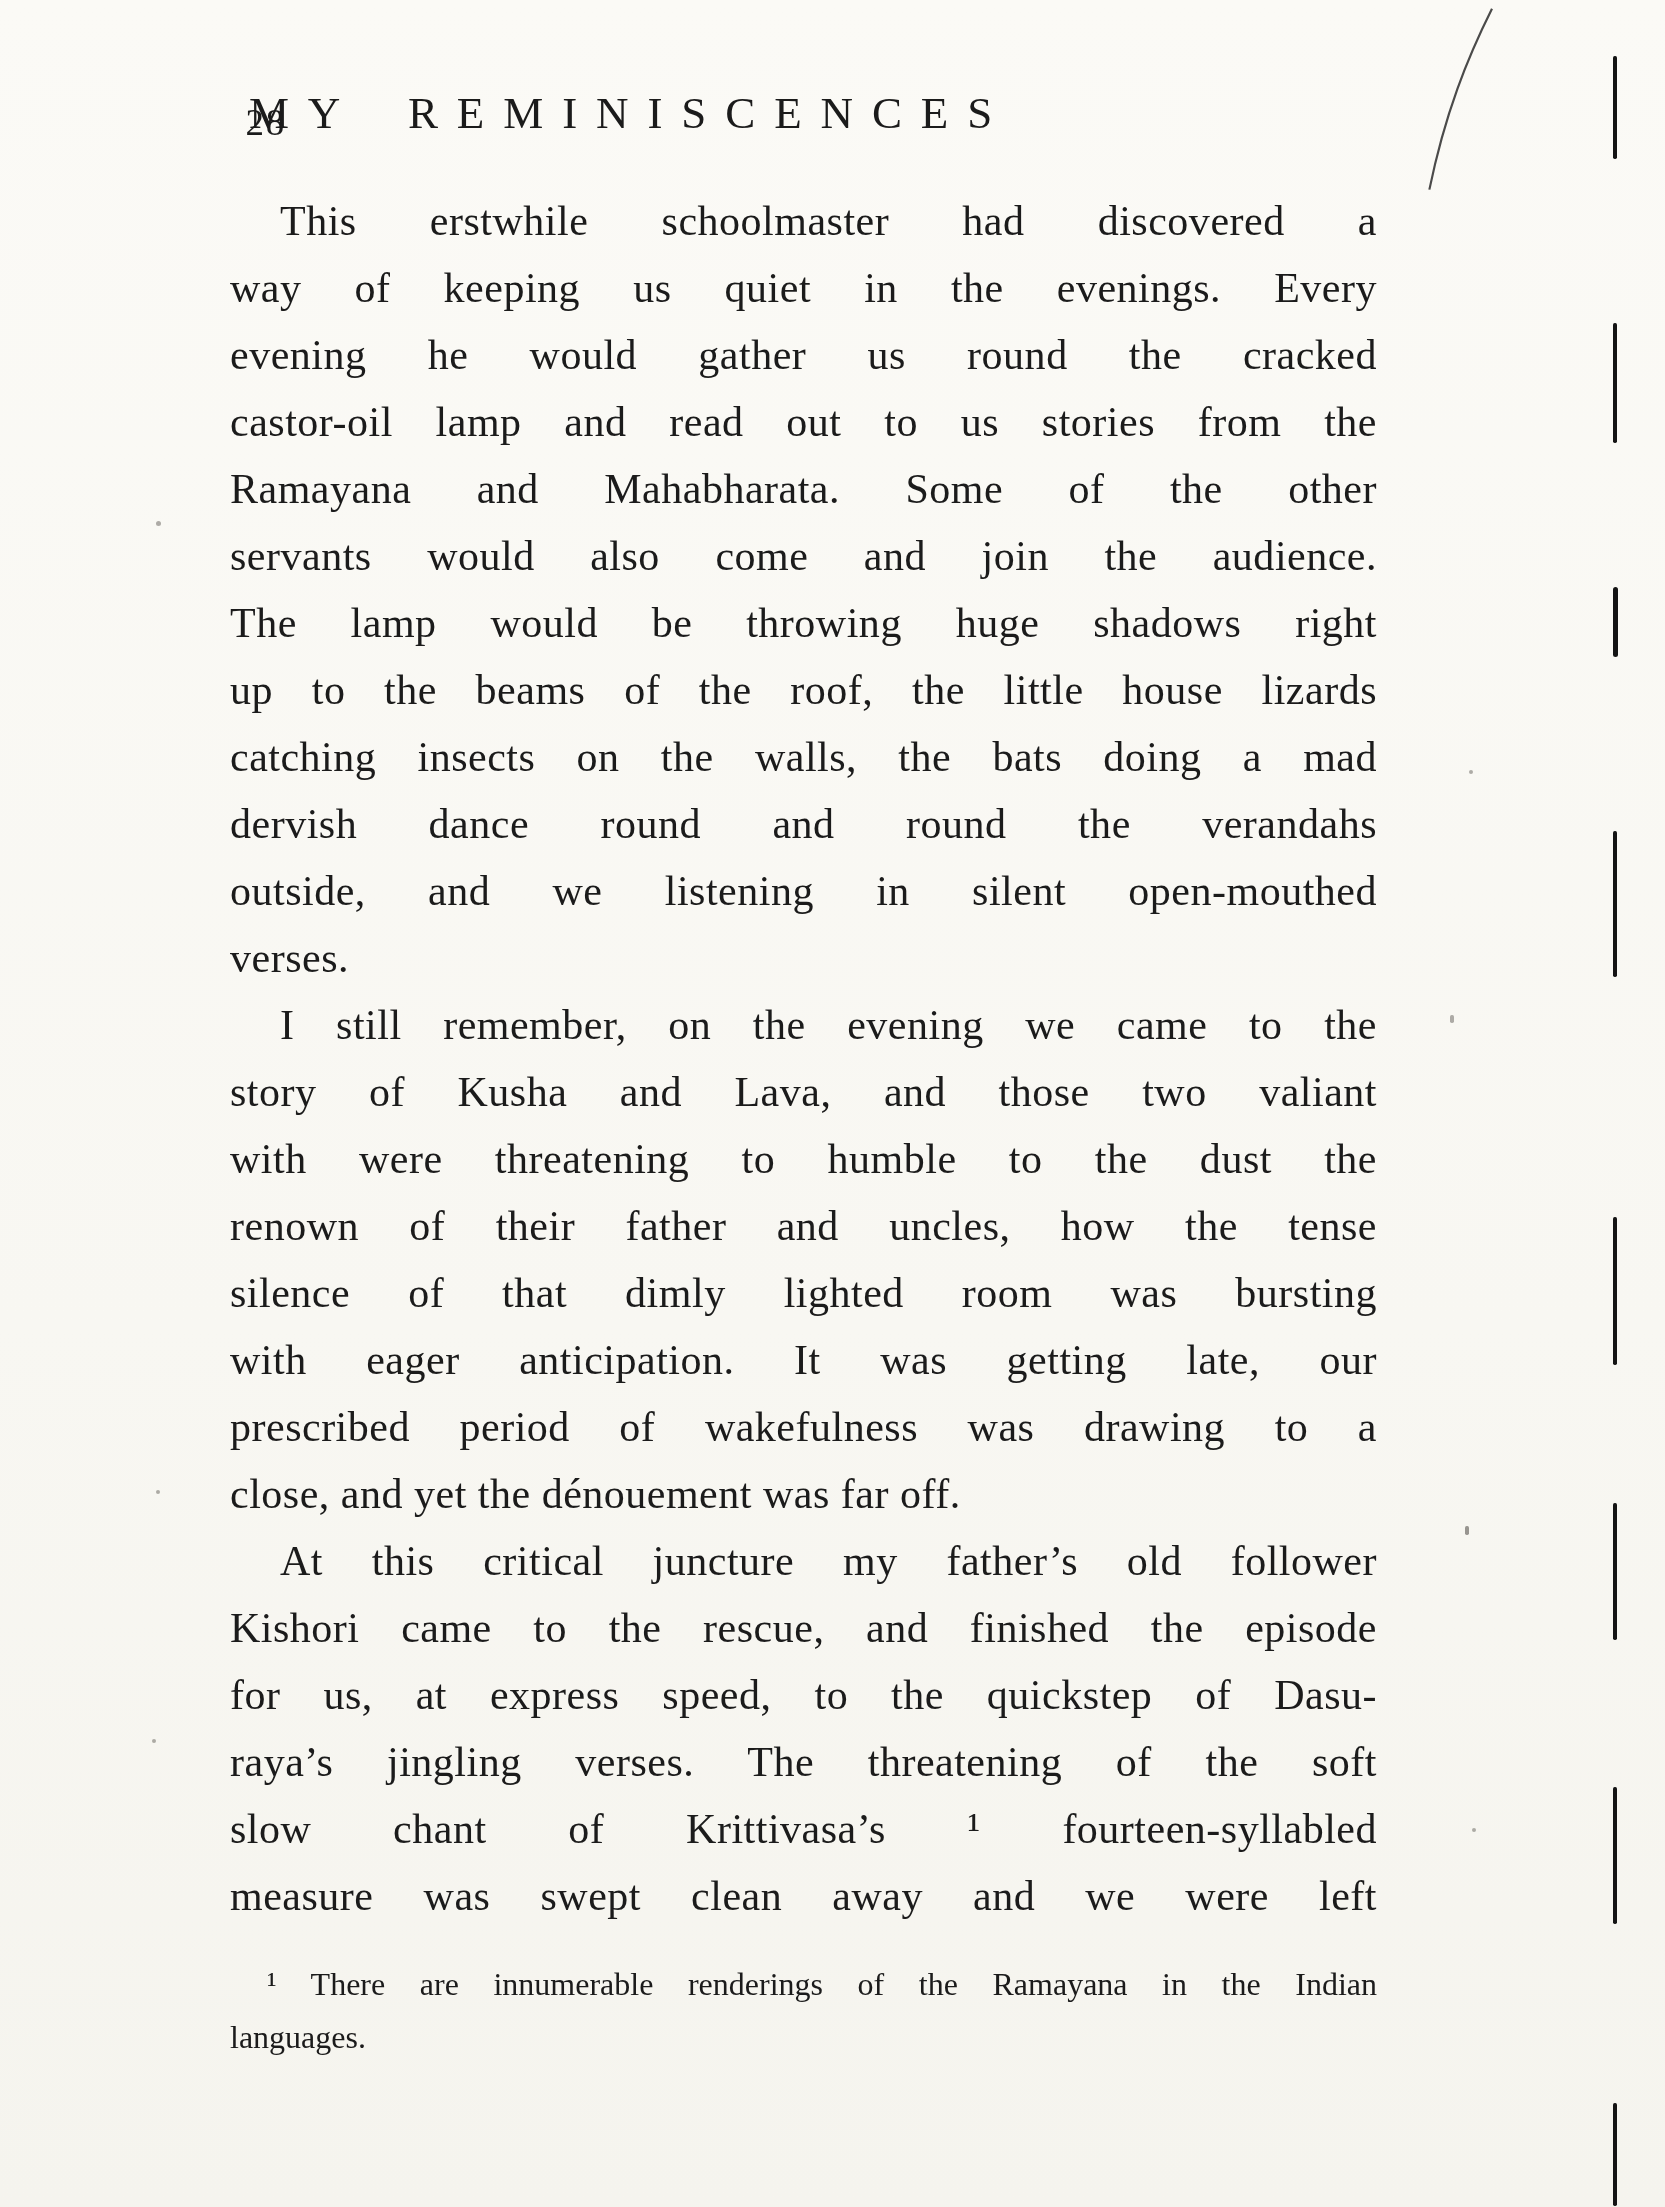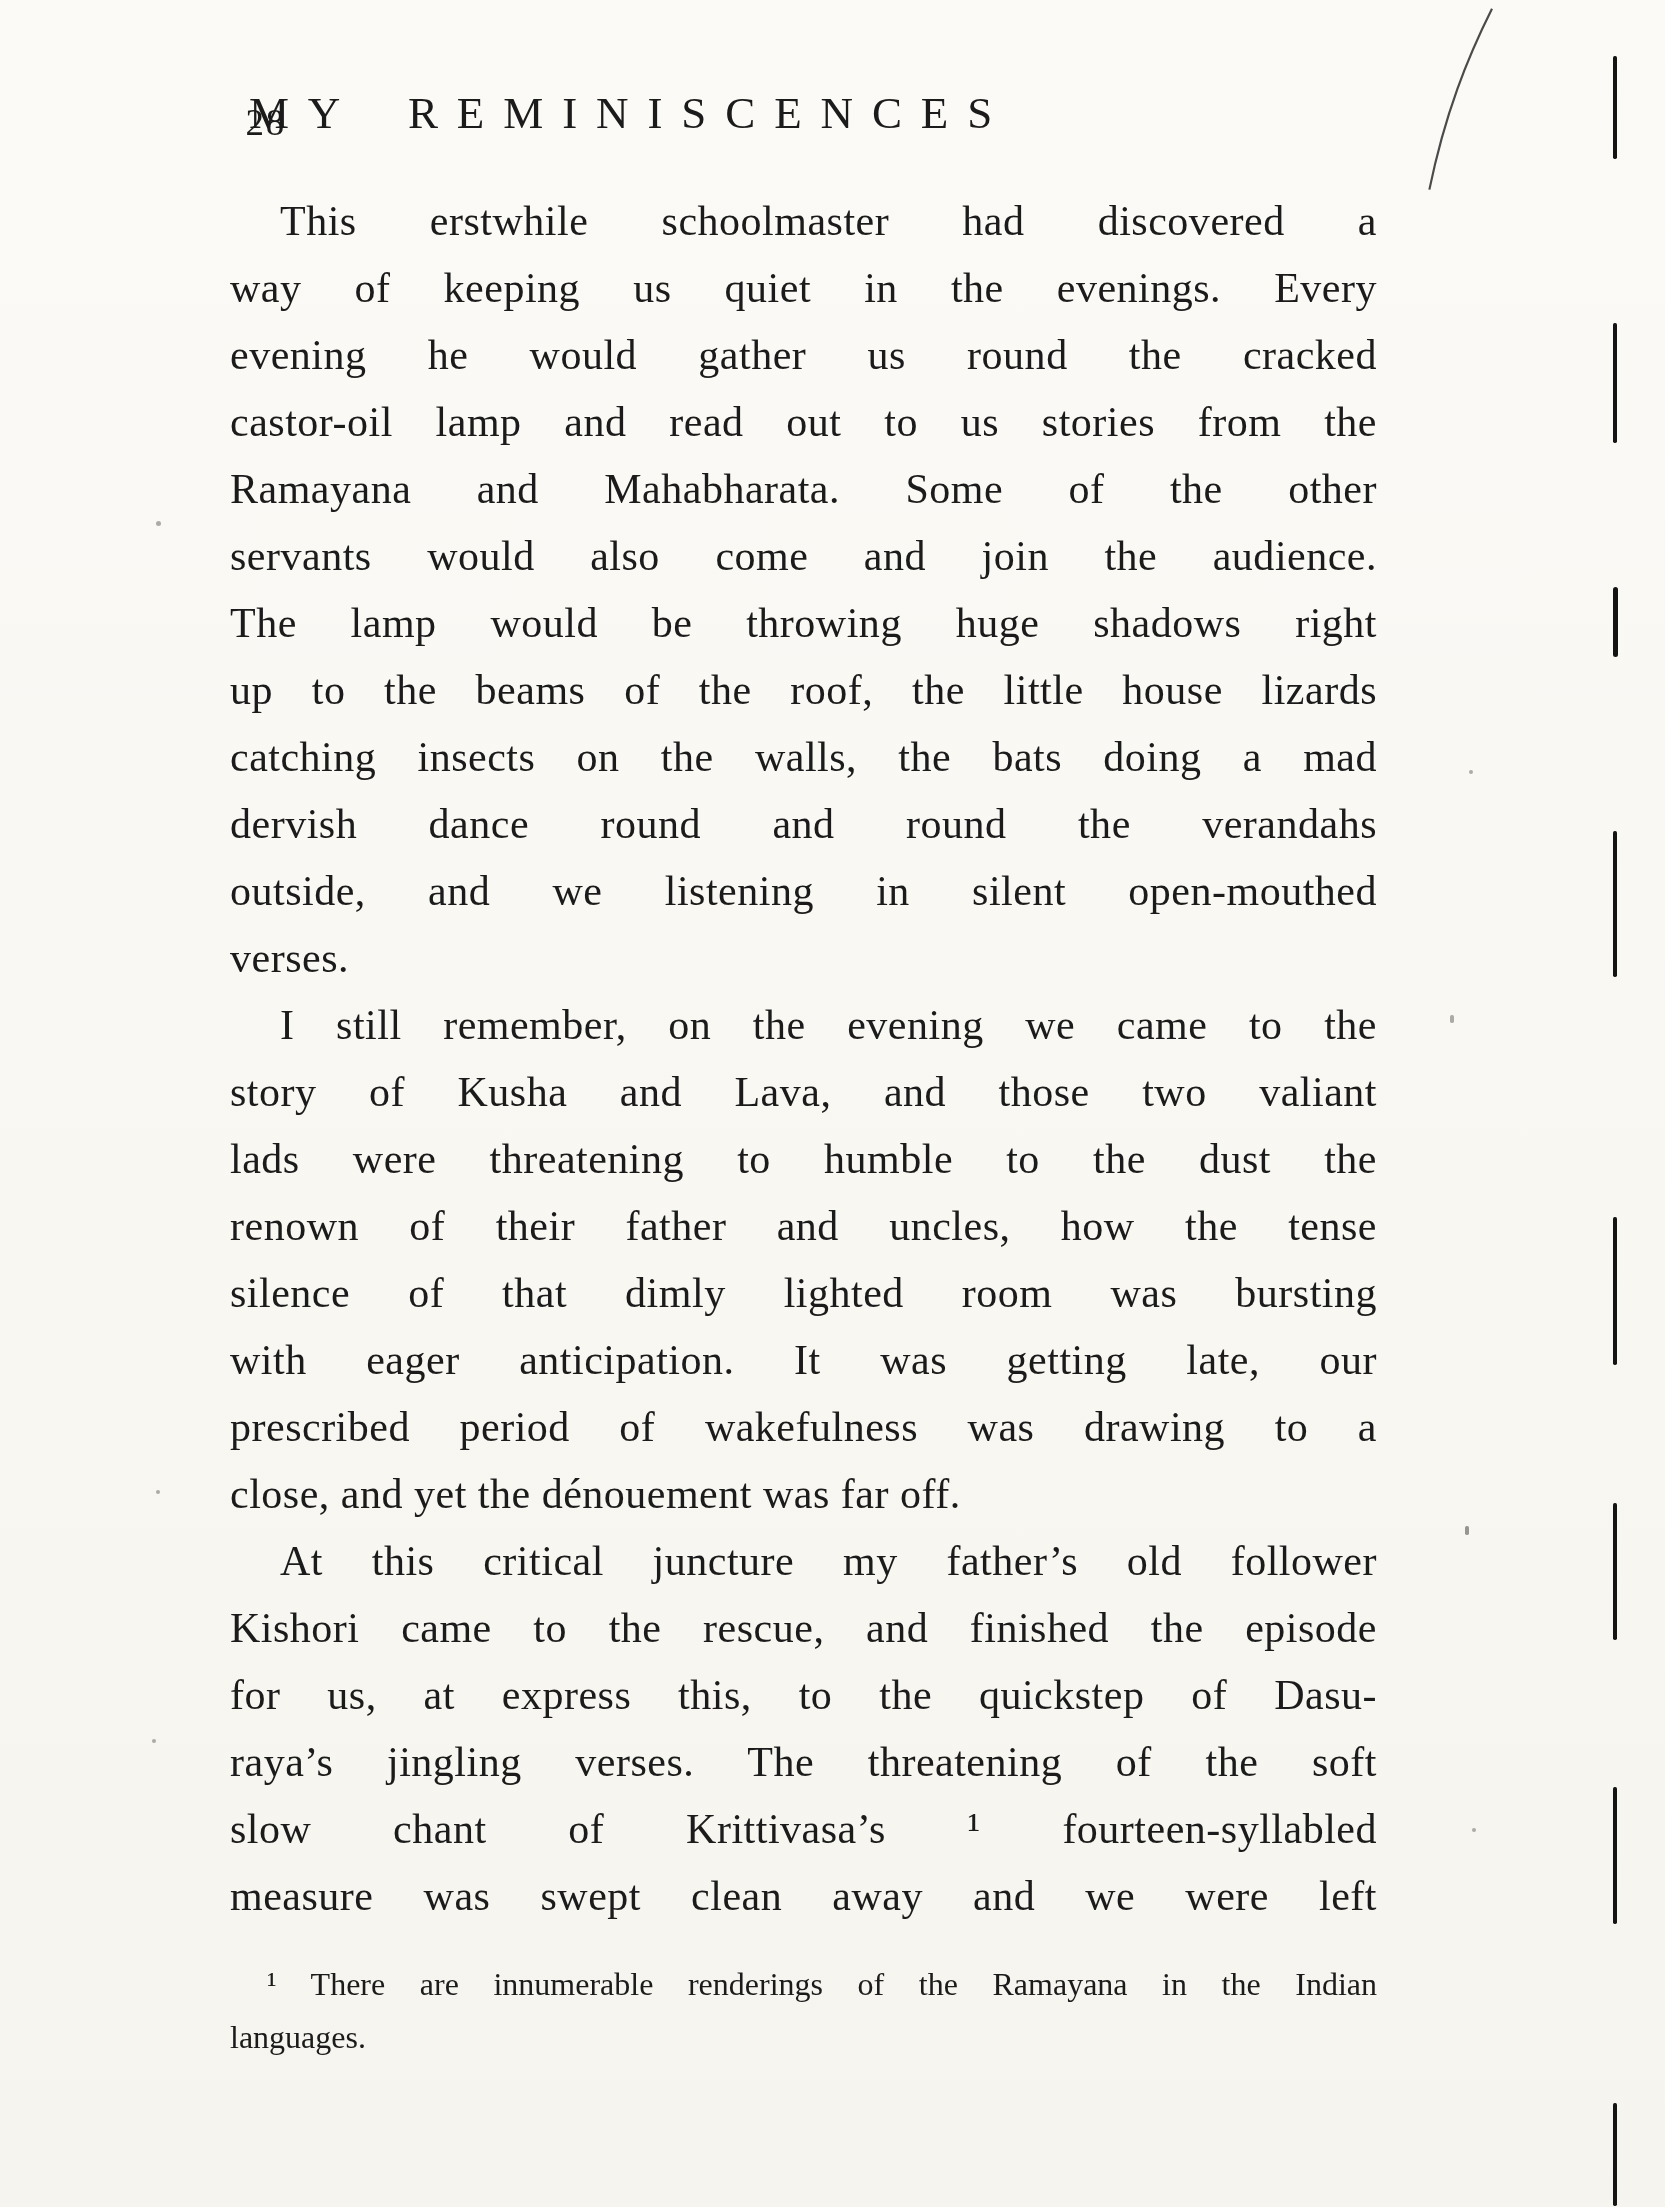--- a/index.html
+++ b/index.html
@@ -80,31 +80,31 @@
         <div class="line">The lamp would be throwing huge shadows right</div>
         <div class="line">up to the beams of the roof, the little house lizards</div>
         <div class="line">catching insects on the walls, the bats doing a mad</div>
         <div class="line">dervish dance round and round the verandahs</div>
         <div class="line">outside, and we listening in silent open-mouthed</div>
         <div class="line rag">verses.</div>
       </div>
       <div class="para">
         <div class="line indent">I still remember, on the evening we came to the</div>
         <div class="line">story of Kusha and Lava, and those two valiant</div>
-        <div class="line">lads were threatening to humble to the dust the</div>
+        <div class="line">with were threatening to humble to the dust the</div>
         <div class="line">renown of their father and uncles, how the tense</div>
         <div class="line">silence of that dimly lighted room was bursting</div>
         <div class="line">with eager anticipation.  It was getting late, our</div>
         <div class="line">prescribed period of wakefulness was drawing to a</div>
         <div class="line rag">close, and yet the dénouement was far off.</div>
       </div>
       <div class="para">
         <div class="line indent">At this critical juncture my father’s old follower</div>
         <div class="line">Kishori came to the rescue, and finished the episode</div>
-        <div class="line">for us, at express this, to the quickstep of Dasu-</div>
+        <div class="line">for us, at express speed, to the quickstep of Dasu-</div>
         <div class="line">raya’s jingling verses.  The threatening of the soft</div>
         <div class="line">slow chant of Krittivasa’s ¹ fourteen-syllabled</div>
         <div class="line">measure was swept clean away and we were left</div>
       </div>
     </div>
 
   <div class="footnote" id="footnote-block">
       <div class="line indent">¹ There are innumerable renderings of the Ramayana in the Indian</div>
       <div class="line rag">languages.</div>
     </div>

